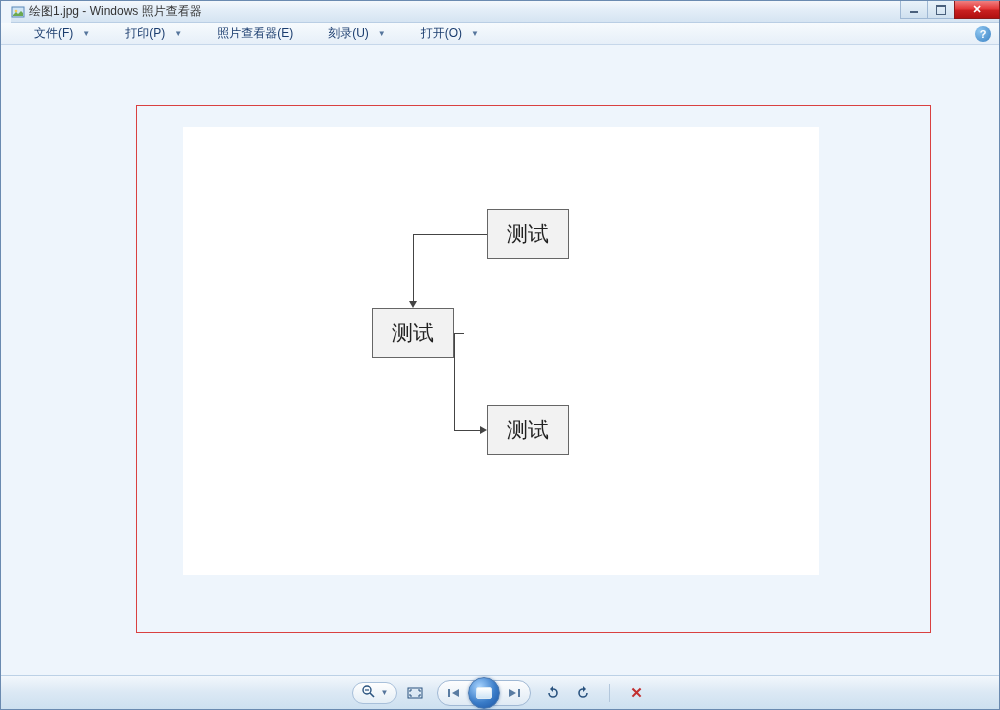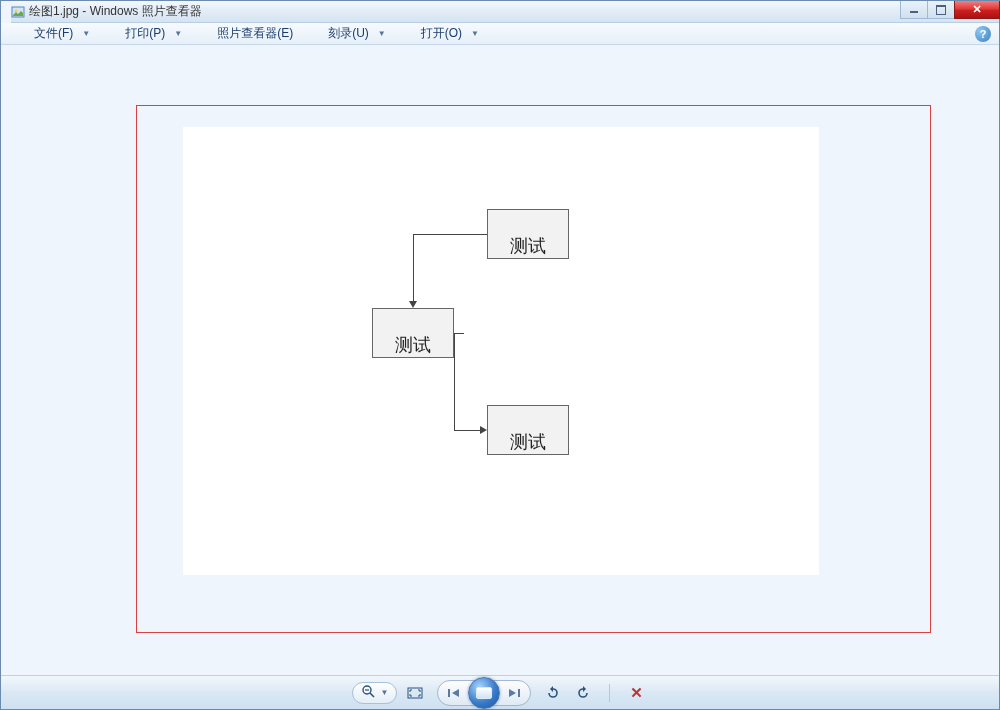--- a/index.html
+++ b/index.html
@@ -136,24 +136,24 @@
       background: #fff;
     }
     
     .dbox {
       position: absolute;
       width: 82px;
       height: 50px;
       border: 1px solid #666;
       background: #f2f2f2;
       display: flex;
-      align-items: flex-end;
+      align-items: center;
       justify-content: center;
       font-family: "SimSun", serif;
-      font-size: 18px;
+      font-size: 21px;
       color: #222;
     }
     .box1 { left: 304px; top: 82px; }
     .box2 { left: 189px; top: 181px; }
     .box3 { left: 304px; top: 278px; }
 
     .dline { position: absolute; background: #444; }
     .arrow {
       position: absolute;
       width: 0; height: 0;

